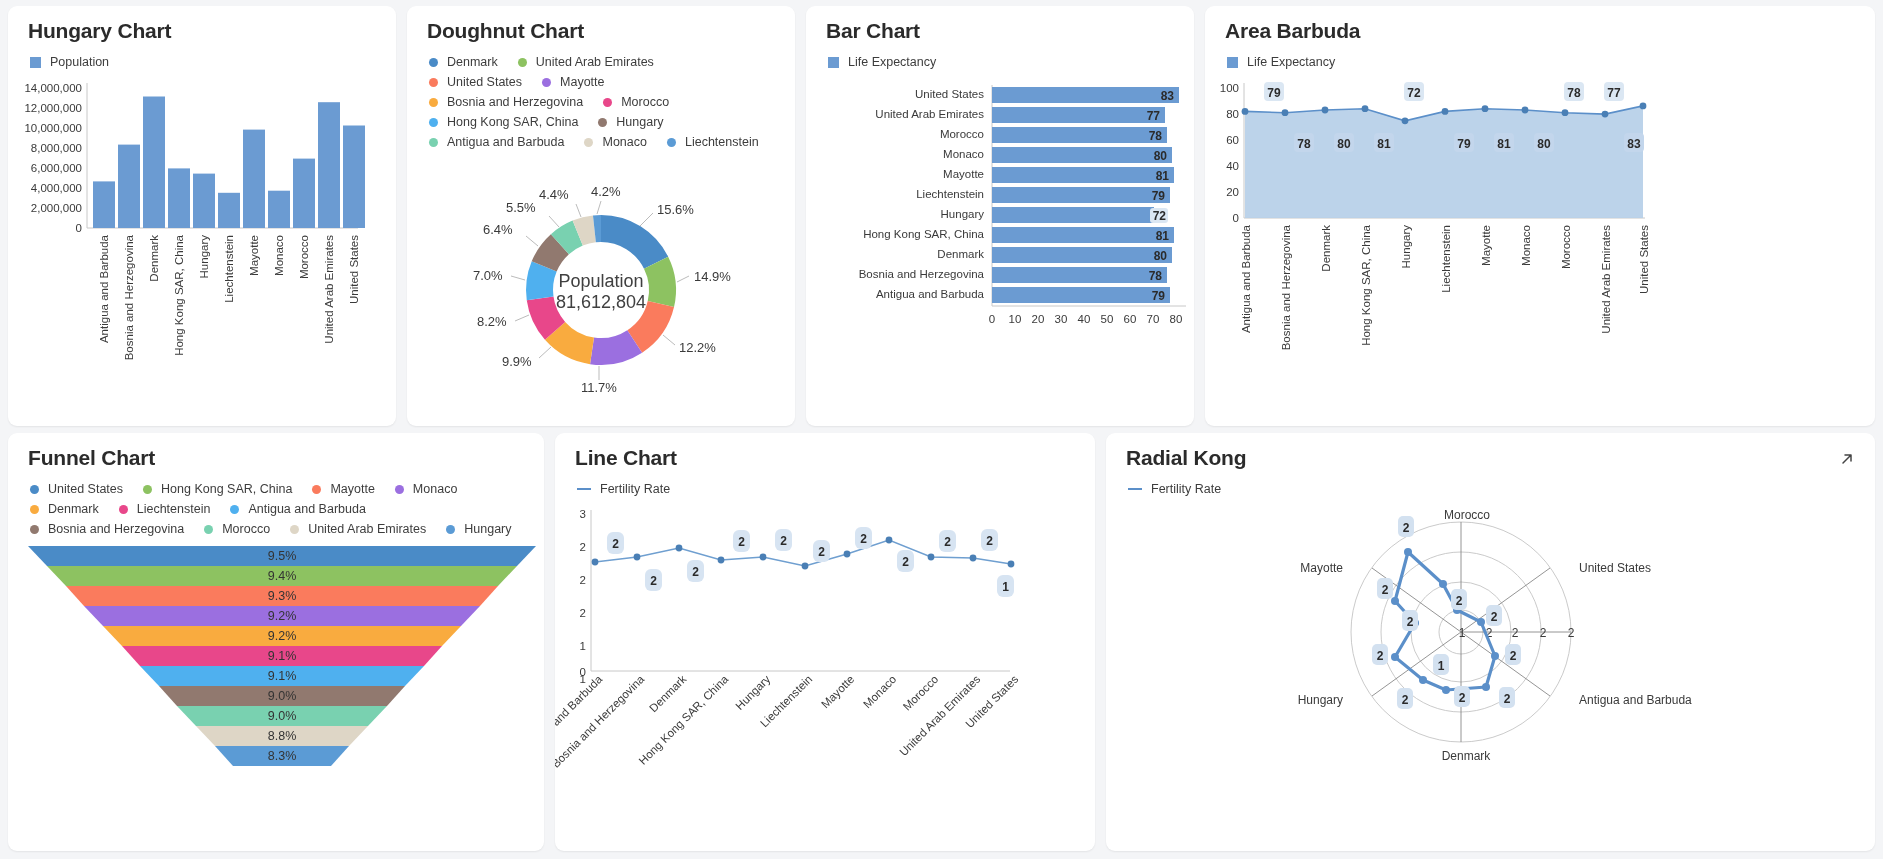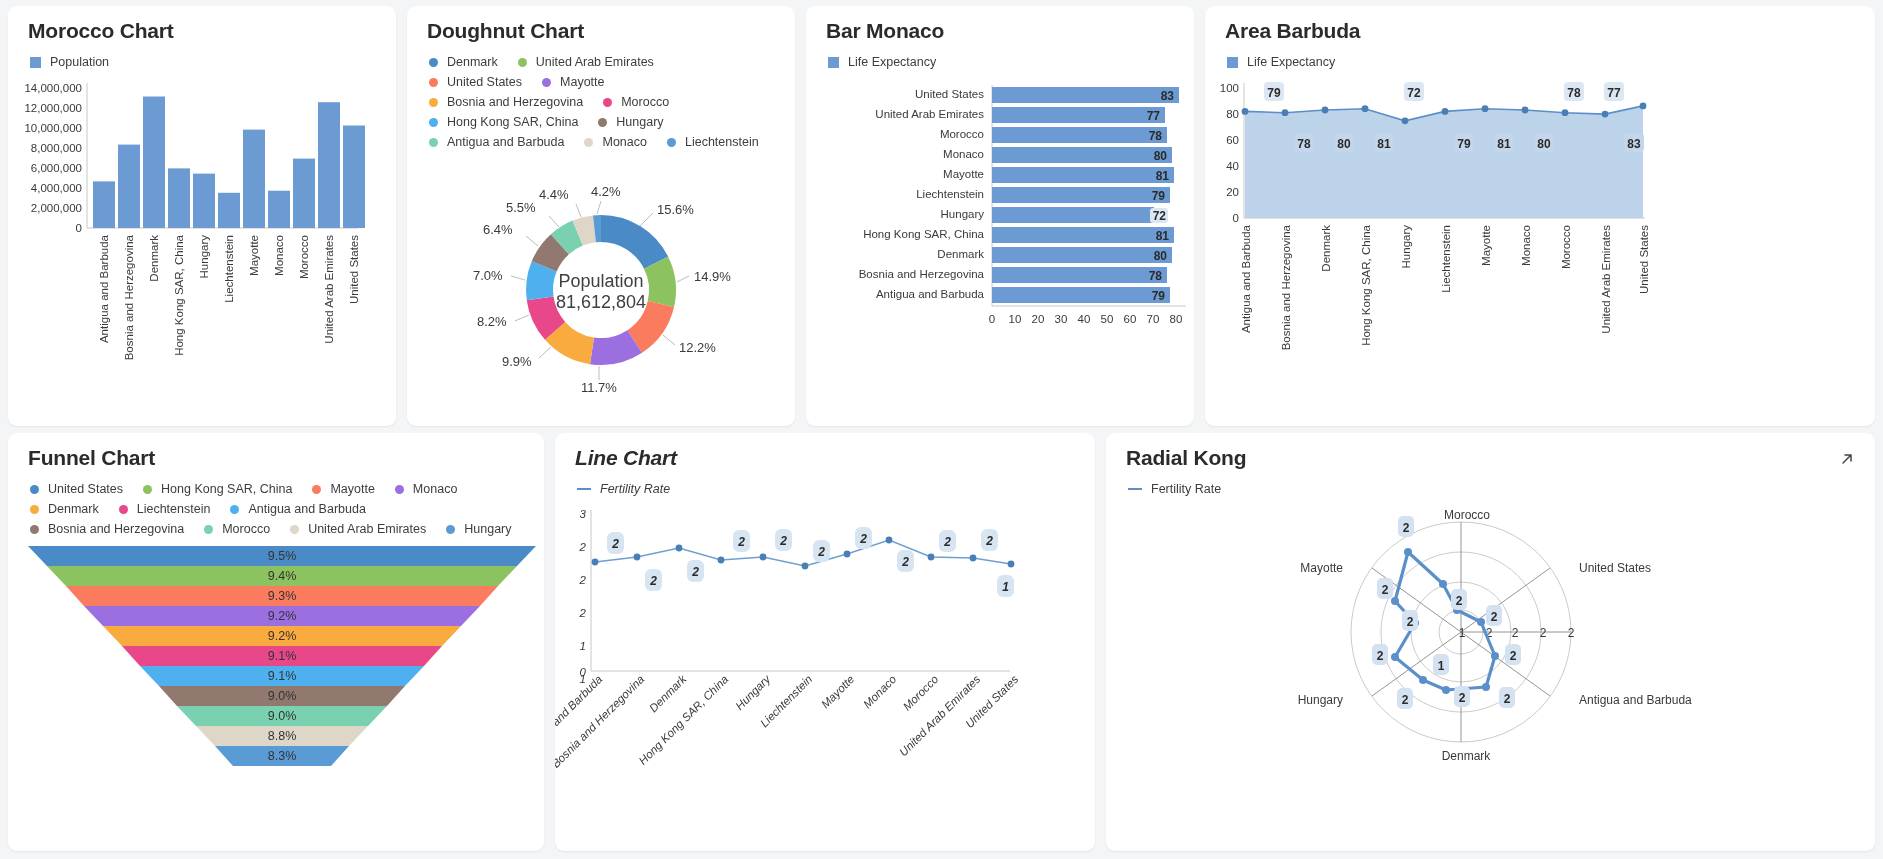--- a/index.html
+++ b/index.html
@@ -60,21 +60,21 @@
   .radial-cat { font-size: 12px; fill: #3a3a3a; }
 </style>
 </head>
 <body>
 
 <div class="dashboard">
 
   <div class="row row1">
 
     <div class="card" style="width:388px;">
-      <div class="card-title">Morocco Chart</div>
+      <div class="card-title">Hungary Chart</div>
       <div class="legend" style="padding-top:12px;">
         <div class="legend-item">
           <span class="legend-sq" style="background:#6b9bd2"></span>
           <span>Population</span>
         </div>
       </div>
       <svg width="388" height="330" viewBox="0 0 388 330">
 
         <g class="tick" text-anchor="end">
           <text x="74" y="17">14,000,000</text>
@@ -220,21 +220,21 @@
             <text x="-10" y="-94">4.2%</text>
           </g>
 
           <text class="donut-center-1" x="0" y="-3" text-anchor="middle">Population</text>
           <text class="donut-center-2" x="0" y="18" text-anchor="middle">81,612,804</text>
         </g>
       </svg>
     </div>
 
     <div class="card" style="width:388px;">
-      <div class="card-title">Bar Monaco</div>
+      <div class="card-title">Bar Chart</div>
       <div class="legend" style="padding-top:12px;">
         <div class="legend-item">
           <span class="legend-sq" style="background:#6b9bd2"></span>
           <span>Life Expectancy</span>
         </div>
       </div>
       <svg width="388" height="300" viewBox="0 0 388 300">
 
         <g class="tick" text-anchor="end">
           <text x="178" y="23">United States</text>
@@ -449,21 +449,21 @@
           <text x="274" y="118">9.1%</text>
           <text x="274" y="138">9.1%</text>
           <text x="274" y="158">9.0%</text>
           <text x="274" y="178">9.0%</text>
           <text x="274" y="198">8.8%</text>
           <text x="274" y="218">8.3%</text>
         </g>
       </svg>
     </div>
 
-    <div class="card" style="width:540px;font-style:italic;">
+    <div class="card" style="width:540px;">
       <div class="card-title">Line Chart</div>
       <div class="legend" style="padding-top:12px;">
         <div class="legend-item">
           <span class="legend-line"></span>
           <span>Fertility Rate</span>
         </div>
       </div>
       <svg width="540" height="320" viewBox="0 0 540 320">
         <g class="tick" text-anchor="end">
           <text x="31" y="16">3</text>

